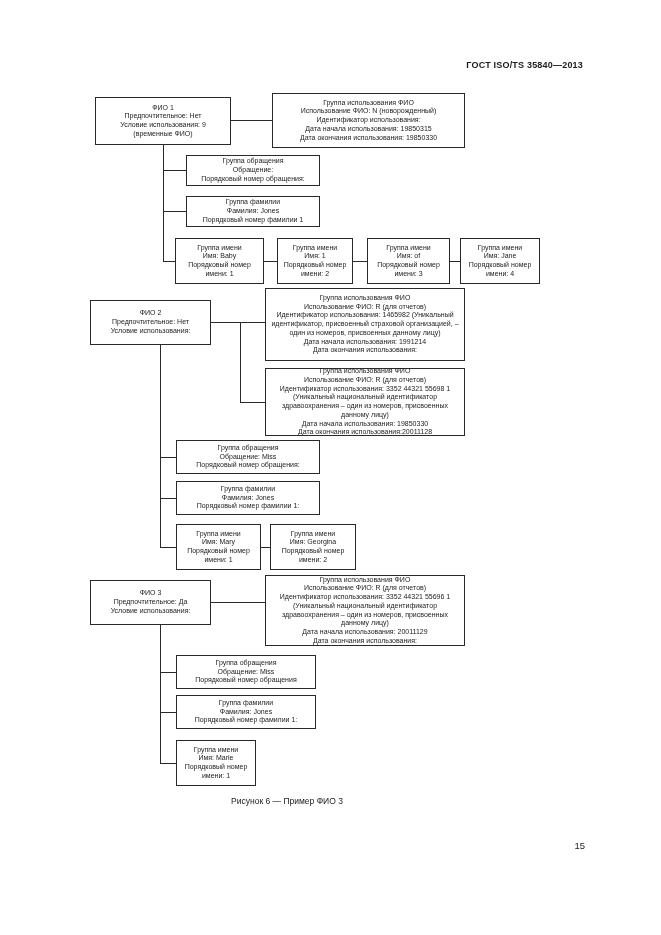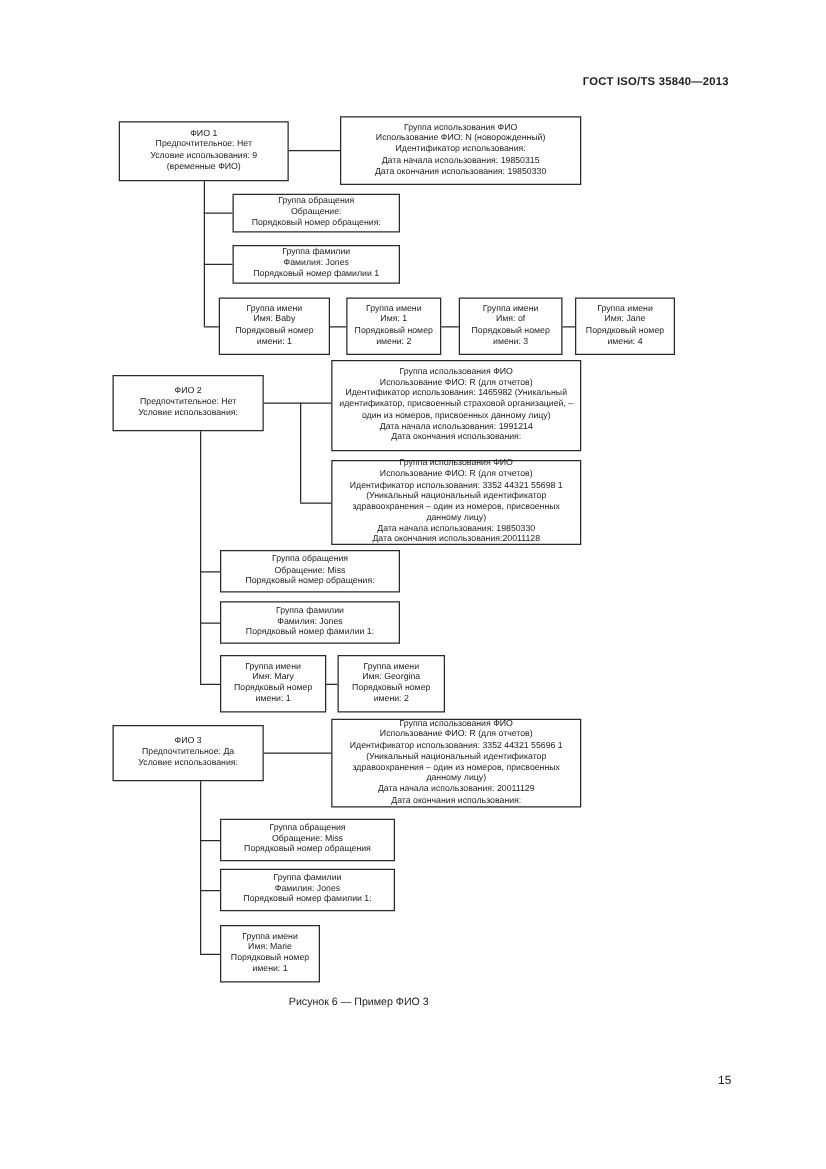--- a/index.html
+++ b/index.html
@@ -11,21 +11,21 @@
   .doc-header{position:absolute;top:60px;right:78px;font-size:9px;font-weight:bold;letter-spacing:.2px;}
   .box{
     position:absolute;box-sizing:border-box;border:1px solid #2a2a2a;background:#ffffff;
     font-size:7px;line-height:1.25;text-align:center;padding:2px 3px;
     display:flex;flex-direction:column;justify-content:center;
   }
   .hline,.vline{position:absolute;background:#2a2a2a;}
   .hline{height:1px;}
   .vline{width:1px;}
   .caption{position:absolute;left:0;width:574px;top:796px;text-align:center;font-size:8.5px;}
-  .page-number{position:absolute;top:840px;right:76px;font-size:9.5px;margin-top:19px;}
+  .page-number{position:absolute;top:840px;right:76px;font-size:9.5px;}
 </style>
 </head>
 <body>
 
 <div class="page">
 
   <div class="doc-header">ГОСТ ISO/TS 35840—2013</div>
 
   <div>
 

